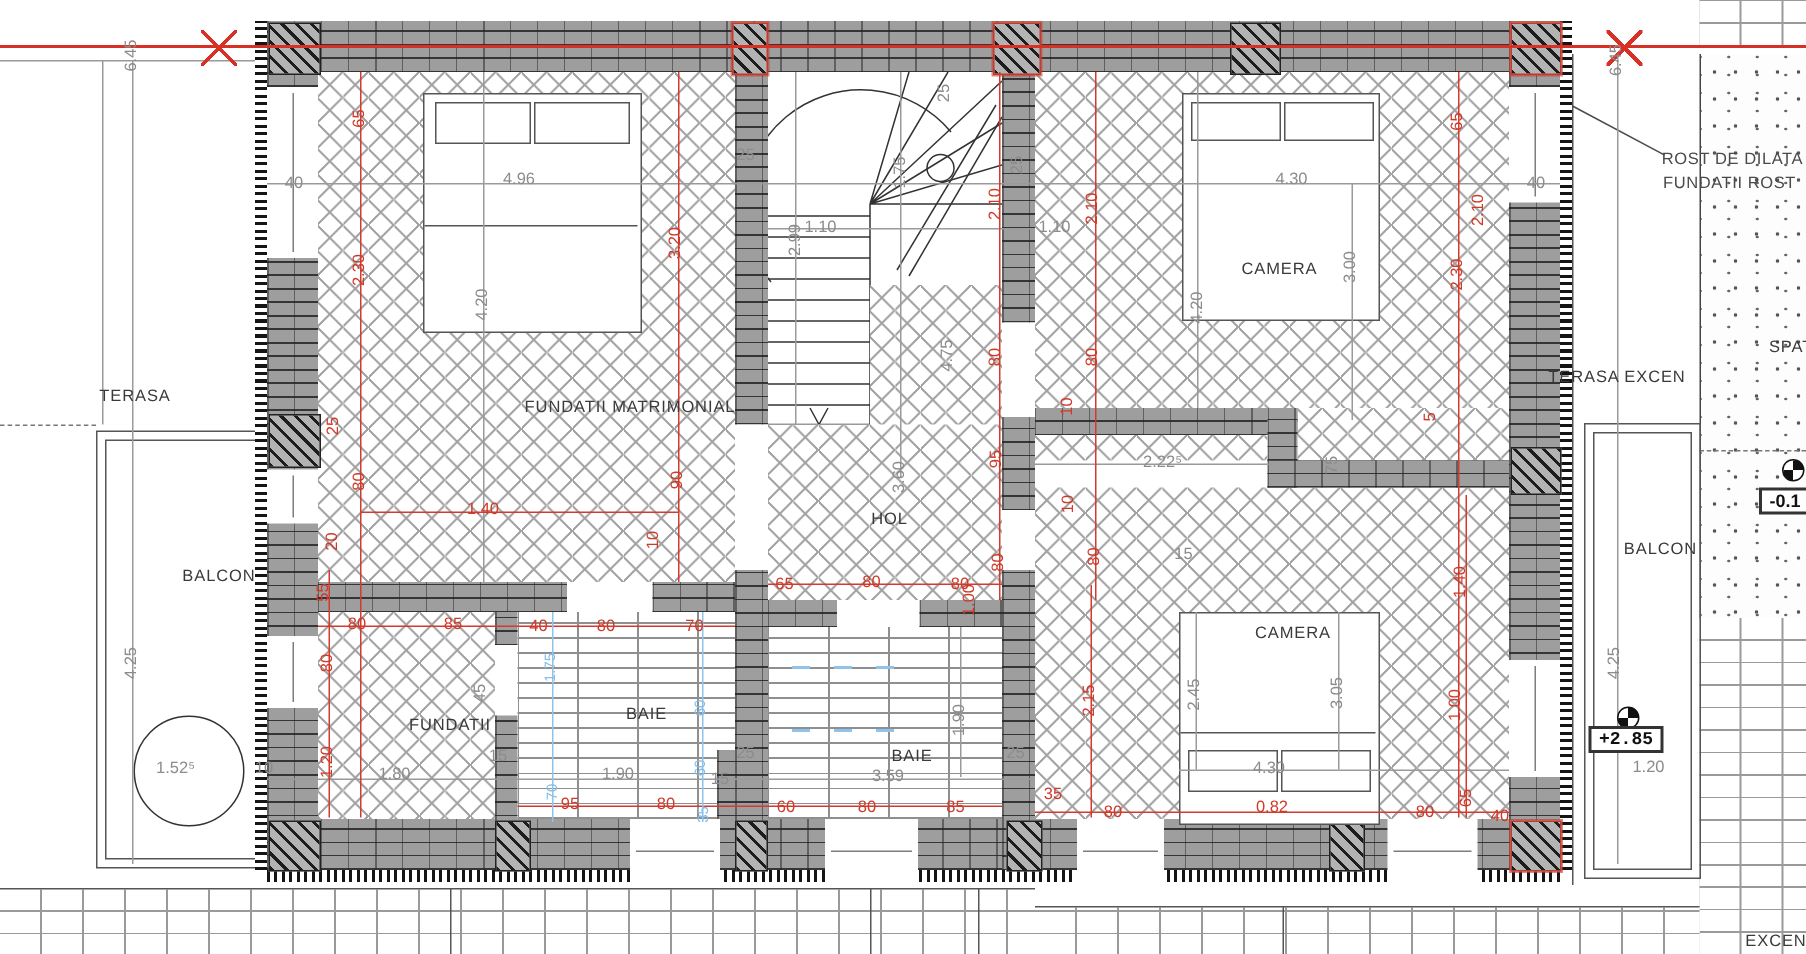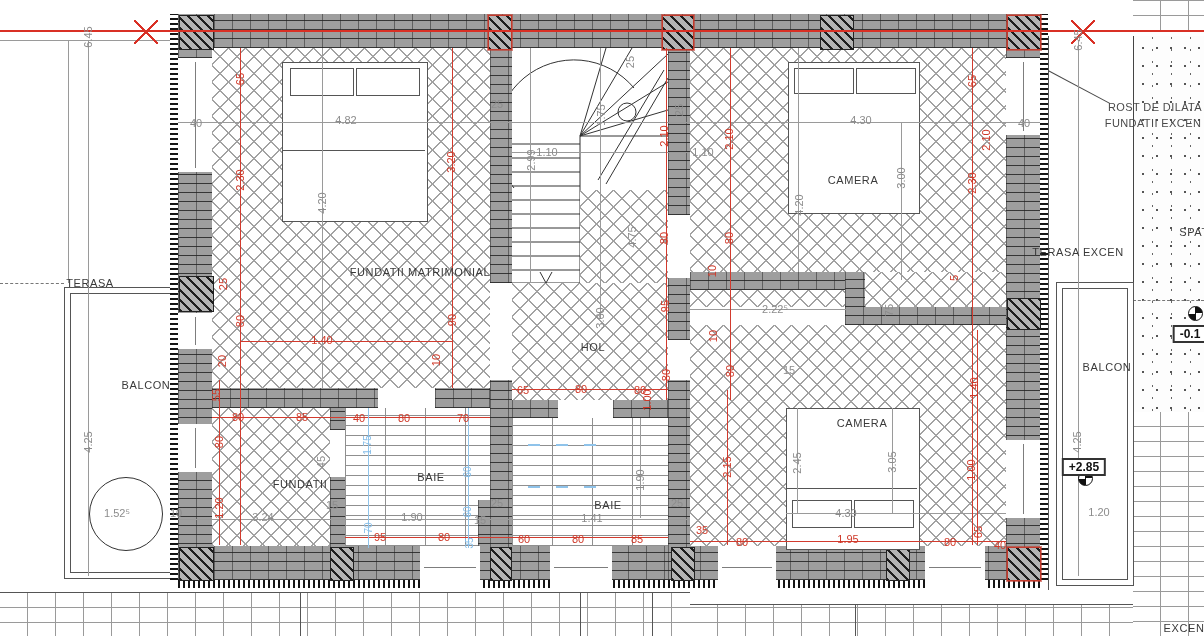--- a/index.html
+++ b/index.html
@@ -216,62 +216,62 @@
   <div class="lineK" style="left:855px;top:604px;width:1px;height:32px;"></div>
 
   <div class="lineR" style="left:0;top:30px;width:1204px;height:2px;background:#d93025;"></div>
   <div class="xmark" style="left:134px;top:20px;"></div>
   <div class="xmark" style="left:1071px;top:20px;"></div>
 
   <div class="lvlsym" style="left:1078px;top:471px;"></div>
   <div class="lvlsym" style="left:1188px;top:306px;"></div>
 
   <div class="abs" style="left:0;top:0;width:1204px;height:636px;">
-      <span class="ann lbl" style="left: 90px; top: 283px;">TERASA</span>
+      <span class="ann lbl" style="left: 90px; top: 265px;">TERASA</span>
       <span class="ann lbl" style="left: 146px; top: 385px;">BALCON</span>
       <span class="ann lbl" style="left: 420px; top: 272px;">FUNDATII MATRIMONIAL</span>
       <span class="ann lbl" style="left: 593px; top: 347px;">HOL</span>
       <span class="ann lbl" style="left: 300px; top: 484px;">FUNDATII</span>
       <span class="ann lbl" style="left: 431px; top: 477px;">BAIE</span>
       <span class="ann lbl" style="left: 608px; top: 505px;">BAIE</span>
       <span class="ann lbl" style="left: 853px; top: 180px;">CAMERA</span>
       <span class="ann lbl" style="left: 862px; top: 423px;">CAMERA</span>
       <span class="ann lbl" style="left: 1078px; top: 252px;">TERASA EXCEN</span>
       <span class="ann lbl" style="left: 1107px; top: 367px;">BALCON</span>
       <span class="ann lbl" style="left: 1194px; top: 232px;">SPAT</span>
       <span class="ann lbl" style="left: 1184px; top: 628px;">EXCEN</span>
       <span class="ann note" style="left: 1155px; top: 107px;">ROST DE DILATA</span>
-      <span class="ann note" style="left: 1153px; top: 123px;">FUNDATII EXCEN</span>
+      <span class="ann note" style="left: 1153px; top: 123px;">FUNDATII ROST</span>
       <span class="ann g r90" style="left: 88px; top: 37px;">6.45</span>
       <span class="ann g r90" style="left: 1078px; top: 40px;">6.45</span>
       <span class="ann g" style="left: 196px; top: 123px;">40</span>
       <span class="ann g" style="left: 1024px; top: 123px;">40</span>
-      <span class="ann g" style="left: 346px; top: 120px;">4.82</span>
+      <span class="ann g" style="left: 346px; top: 120px;">4.96</span>
       <span class="ann g" style="left: 861px; top: 120px;">4.30</span>
       <span class="ann g r90" style="left: 901px; top: 178px;">3.00</span>
       <span class="ann g r90" style="left: 322px; top: 203px;">4.20</span>
       <span class="ann g r90" style="left: 799px; top: 205px;">4.20</span>
       <span class="ann g r90" style="left: 531px; top: 160px;">2.99</span>
       <span class="ann g" style="left: 547px; top: 152px;">1.10</span>
       <span class="ann g" style="left: 703px; top: 152px;">1.10</span>
       <span class="ann g r90" style="left: 601px; top: 115px;">1.75</span>
       <span class="ann g" style="left: 497px; top: 104px;">25</span>
       <span class="ann g r90" style="left: 630px; top: 62px;">25</span>
       <span class="ann g r90" style="left: 679px; top: 110px;">25</span>
       <span class="ann g r90" style="left: 632px; top: 237px;">4.75</span>
       <span class="ann g r90" style="left: 600px; top: 318px;">3.60</span>
       <span class="ann g" style="left: 775px; top: 309px;">2.22⁵</span>
       <span class="ann g r90" style="left: 889px; top: 310px;">75</span>
       <span class="ann g" style="left: 789px; top: 370px;">15</span>
-      <span class="ann g" style="left: 263px; top: 517px;">3.24</span>
+      <span class="ann g" style="left: 263px; top: 517px;">1.80</span>
       <span class="ann g" style="left: 412px; top: 517px;">1.90</span>
       <span class="ann g" style="left: 332px; top: 505px;">15</span>
       <span class="ann g" style="left: 480px; top: 520px;">15</span>
       <span class="ann g" style="left: 497px; top: 503px;">25</span>
-      <span class="ann g" style="left: 592px; top: 518px;">1.41</span>
+      <span class="ann g" style="left: 592px; top: 518px;">3.59</span>
       <span class="ann g r90" style="left: 640px; top: 480px;">1.90</span>
       <span class="ann g" style="left: 677px; top: 503px;">25</span>
       <span class="ann g" style="left: 846px; top: 513px;">4.30</span>
       <span class="ann g r90" style="left: 892px; top: 462px;">3.05</span>
       <span class="ann g r90" style="left: 797px; top: 463px;">2.45</span>
       <span class="ann g r90" style="left: 321px; top: 462px;">45</span>
       <span class="ann g r90" style="left: 88px; top: 442px;">4.25</span>
       <span class="ann g r90" style="left: 1077px; top: 442px;">4.25</span>
       <span class="ann g" style="left: 117px; top: 513px;">1.52⁵</span>
       <span class="ann g" style="left: 1099px; top: 512px;">1.20</span>
@@ -308,30 +308,30 @@
       <span class="ann r" style="left: 463px; top: 418px;">70</span>
       <span class="ann r" style="left: 380px; top: 537px;">95</span>
       <span class="ann r" style="left: 444px; top: 537px;">80</span>
       <span class="ann r" style="left: 524px; top: 539px;">60</span>
       <span class="ann r" style="left: 578px; top: 539px;">80</span>
       <span class="ann r" style="left: 637px; top: 539px;">85</span>
       <span class="ann r" style="left: 322px; top: 340px;">1.40</span>
       <span class="ann r r90" style="left: 727px; top: 467px;">2.15</span>
       <span class="ann r" style="left: 702px; top: 530px;">35</span>
       <span class="ann r" style="left: 742px; top: 542px;">80</span>
-      <span class="ann r" style="left: 848px; top: 539px;">1.95</span>
+      <span class="ann r" style="left: 848px; top: 539px;">0.82</span>
       <span class="ann r" style="left: 950px; top: 542px;">80</span>
       <span class="ann r r90" style="left: 978px; top: 532px;">65</span>
       <span class="ann r" style="left: 1000px; top: 545px;">40</span>
       <span class="ann r r90" style="left: 971px; top: 470px;">1.00</span>
       <span class="ann r r90" style="left: 974px; top: 388px;">1.40</span>
       <span class="ann r r90" style="left: 972px; top: 81px;">65</span>
       <span class="ann r r90" style="left: 972px; top: 183px;">2.30</span>
       <span class="ann r r90" style="left: 954px; top: 278px;">5</span>
       <span class="ann b r90" style="left: 368px; top: 445px;">1.75</span>
       <span class="ann b r90" style="left: 468px; top: 472px;">60</span>
       <span class="ann b r90" style="left: 468px; top: 512px;">60</span>
       <span class="ann b r90" style="left: 369px; top: 528px;">70</span>
       <span class="ann b r90" style="left: 470px; top: 543px;">35</span>
-      <span class="ann lvl" style="left: 1084px; top: 467px;">+2.85</span>
+      <span class="ann lvl" style="left: 1084px; top: 493px; font-family: Liberation Mono, monospace;">+2.85</span>
       <span class="ann lvl" style="left: 1190px; top: 334px;">-0.1</span>
     </div>
 </div>
 
 </body></html>

